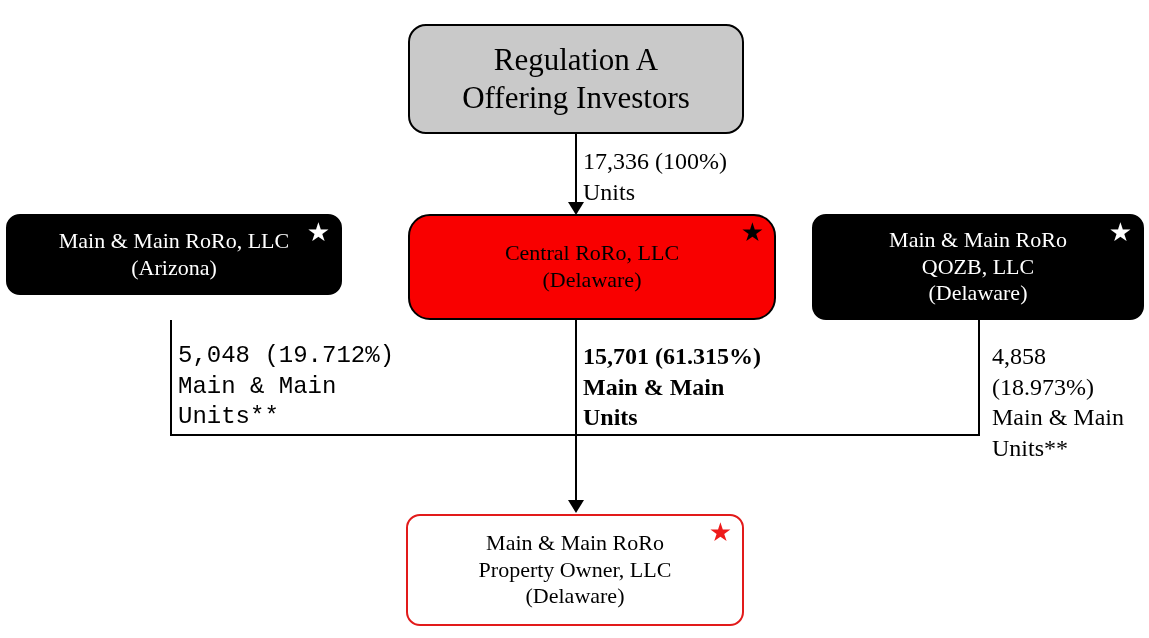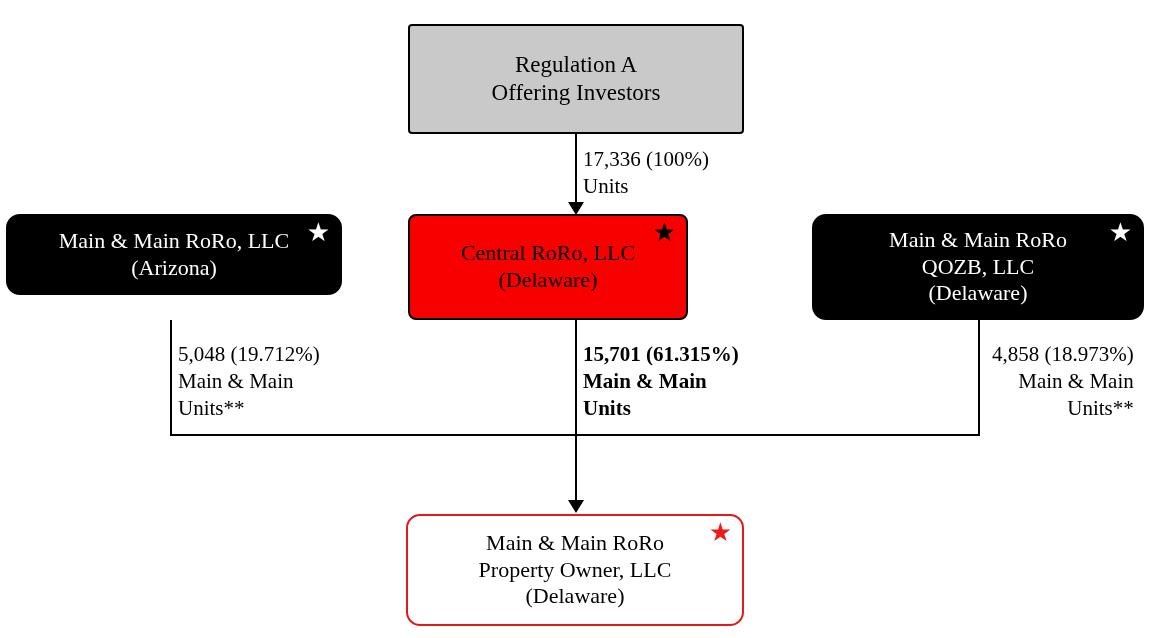--- a/index.html
+++ b/index.html
@@ -31,24 +31,24 @@
     white-space: pre-line;
   }
 
   
   #node-investors {
     left: 408px;
     top: 24px;
     width: 336px;
     height: 110px;
     border: 2px solid #000000;
-    border-radius: 4px;
+    border-radius: 18px;
     background: #c9c9c9;
     color: #000000;
-    font-size: 23px;
+    font-size: 31px;
   }
 
   
   .node-black {
     border: 2px solid #000000;
     border-radius: 14px;
     background: #000000;
     color: #ffffff;
     font-size: 22px;
   }
@@ -62,24 +62,24 @@
     left: 812px;
     top: 214px;
     width: 332px;
     height: 106px;
   }
 
   
   #node-central {
     left: 408px;
     top: 214px;
-    width: 280px;
+    width: 368px;
     height: 106px;
     border: 2px solid #000000;
-    border-radius: 8px;
+    border-radius: 22px;
     background: #f90000;
     color: #000000;
     font-size: 22px;
   }
 
   
   #node-property {
     left: 406px;
     top: 514px;
     width: 338px;
@@ -115,29 +115,29 @@
     width: 0;
     height: 0;
     border-left: 8px solid transparent;
     border-right: 8px solid transparent;
     border-top: 13px solid #000000;
   }
 
   
   .edge-label {
     position: absolute;
-    font-size: 21px;
+    font-size: 24px;
     color: #000000;
     line-height: 1.28;
     white-space: pre-line;
   }
   #label-top     { left: 583px; top: 146px; }
-  #label-left    { left: 178px; top: 341px; }
+  #label-left    { left: 178px; top: 341px; font-family: Liberation Mono, monospace; }
   #label-center  { left: 583px; top: 341px; font-weight: bold; }
-  #label-right   { left: 992px; top: 341px; text-align: right; }
+  #label-right   { left: 992px; top: 341px; }
 </style>
 </head>
 <body>
 
 <div id="canvas">
 
   <div class="node" id="node-investors">
     <span class="label">Regulation A
 Offering Investors</span>
   </div>

